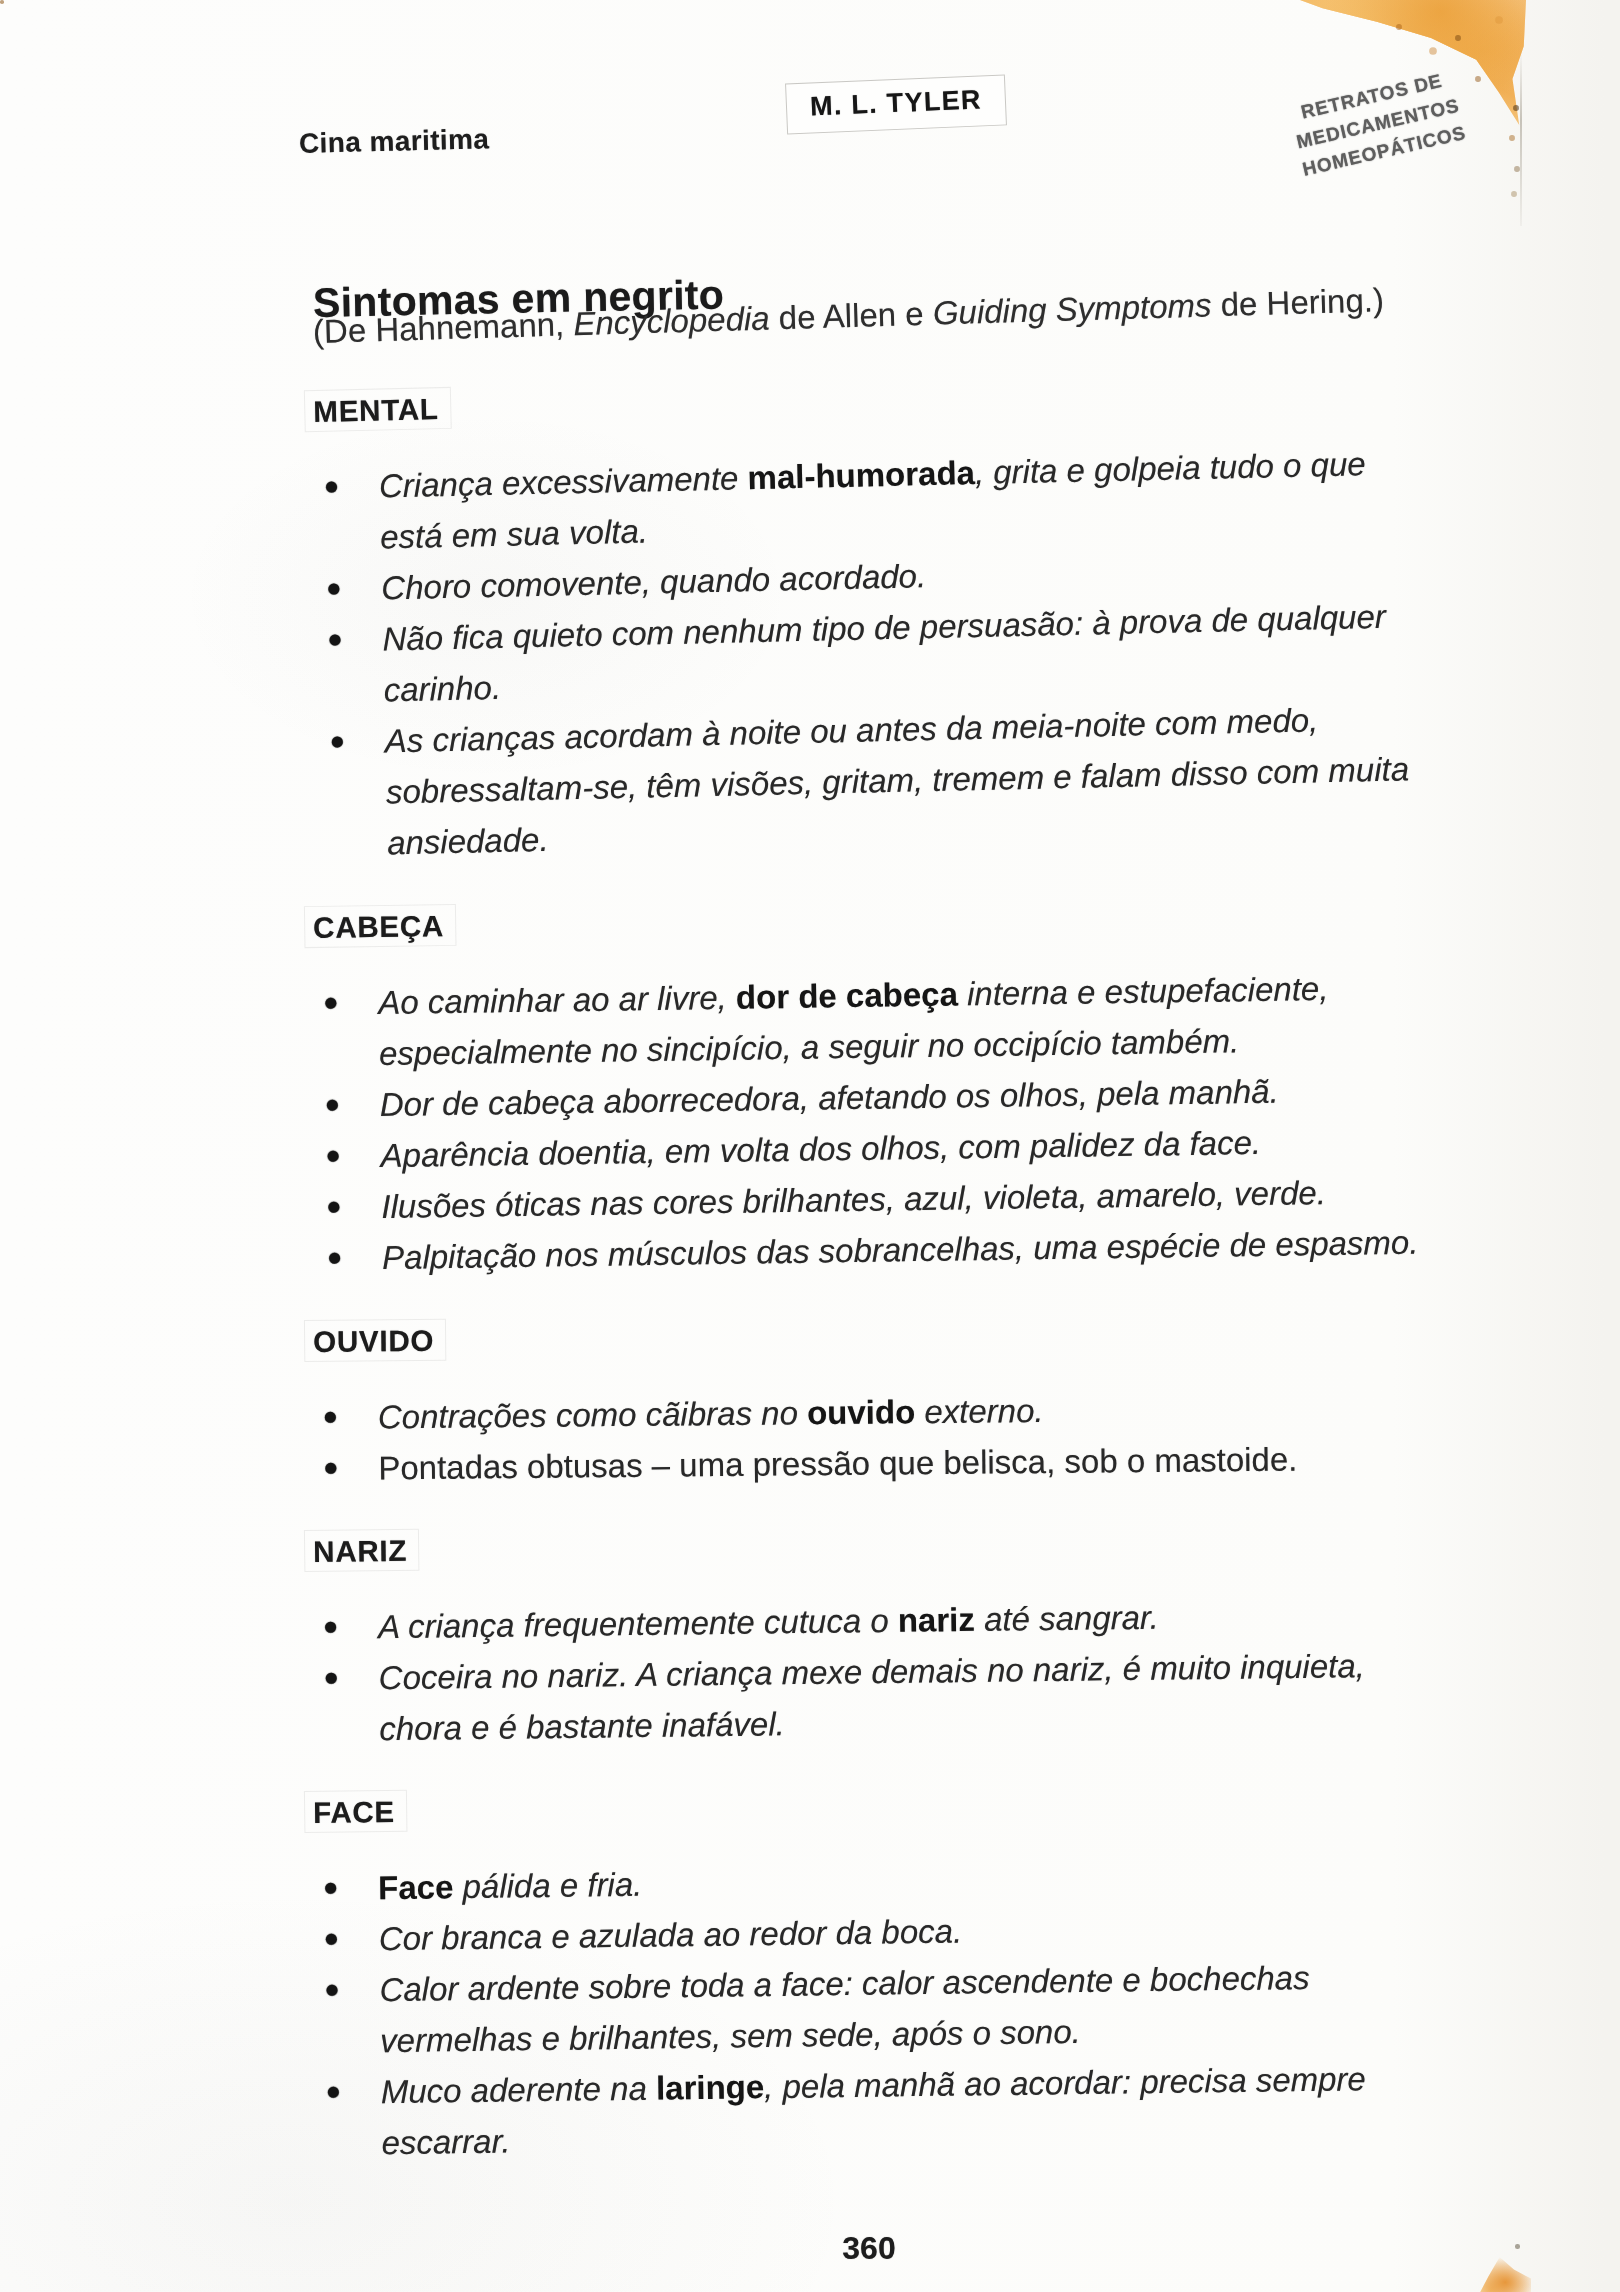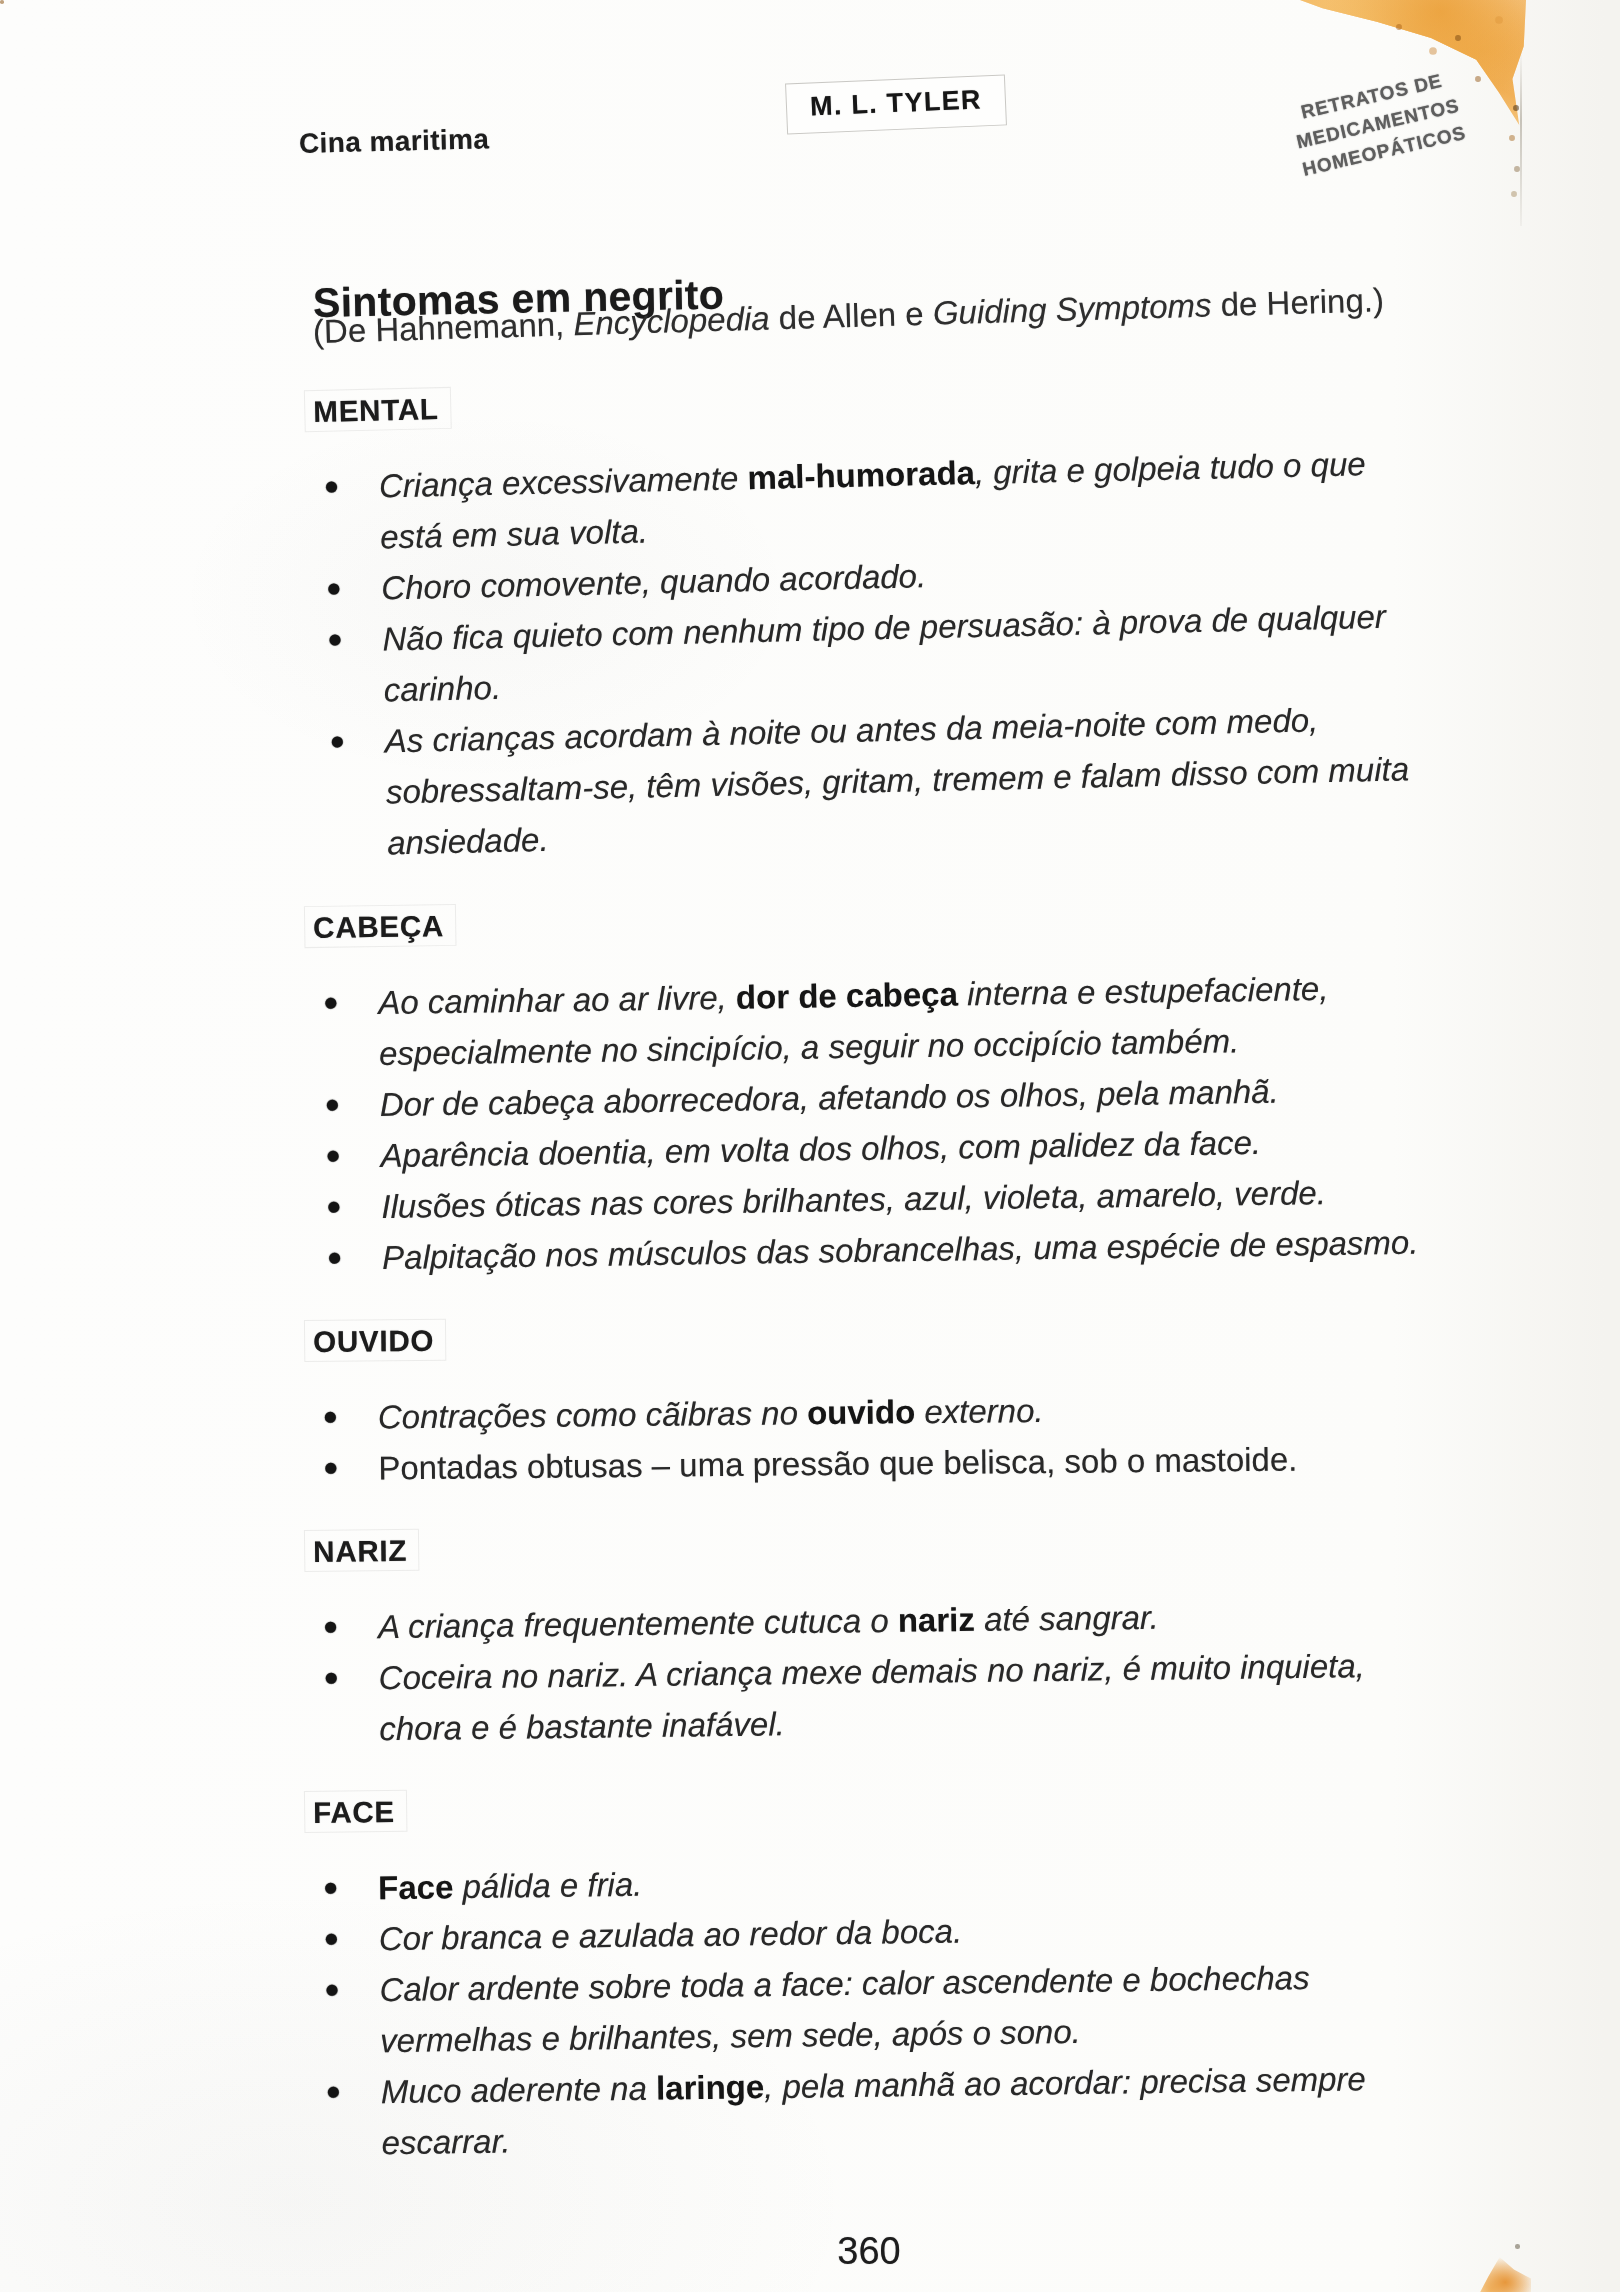--- a/index.html
+++ b/index.html
@@ -121,21 +121,21 @@
     width:11.6px;height:11.6px;border-radius:50%;
     background:#141414;box-shadow:0 0 0.9px 0.4px rgba(20,20,20,0.6);
   }
   ul.bullets li p{margin:0;color:#282828;text-shadow:0 0 0.9px rgba(40,40,40,0.42);}
   .seg-i{font-style:italic;}
   .seg-b{font-style:normal;font-weight:700;color:#151515;}
   .seg-r{font-style:normal;}
   
   .page-number{
     position:absolute;left:811px;top:2230px;width:116px;text-align:center;
-    font-size:38px;font-weight:400;color:#1d1d1d;
+    font-size:32px;font-weight:700;color:#1d1d1d;
     text-shadow:0 0 0.9px rgba(25,25,25,0.5);
   }
 </style>
 </head>
 <body>
 
 <div class="page">
 
   <div class="drug-name">Cina maritima</div>
 

